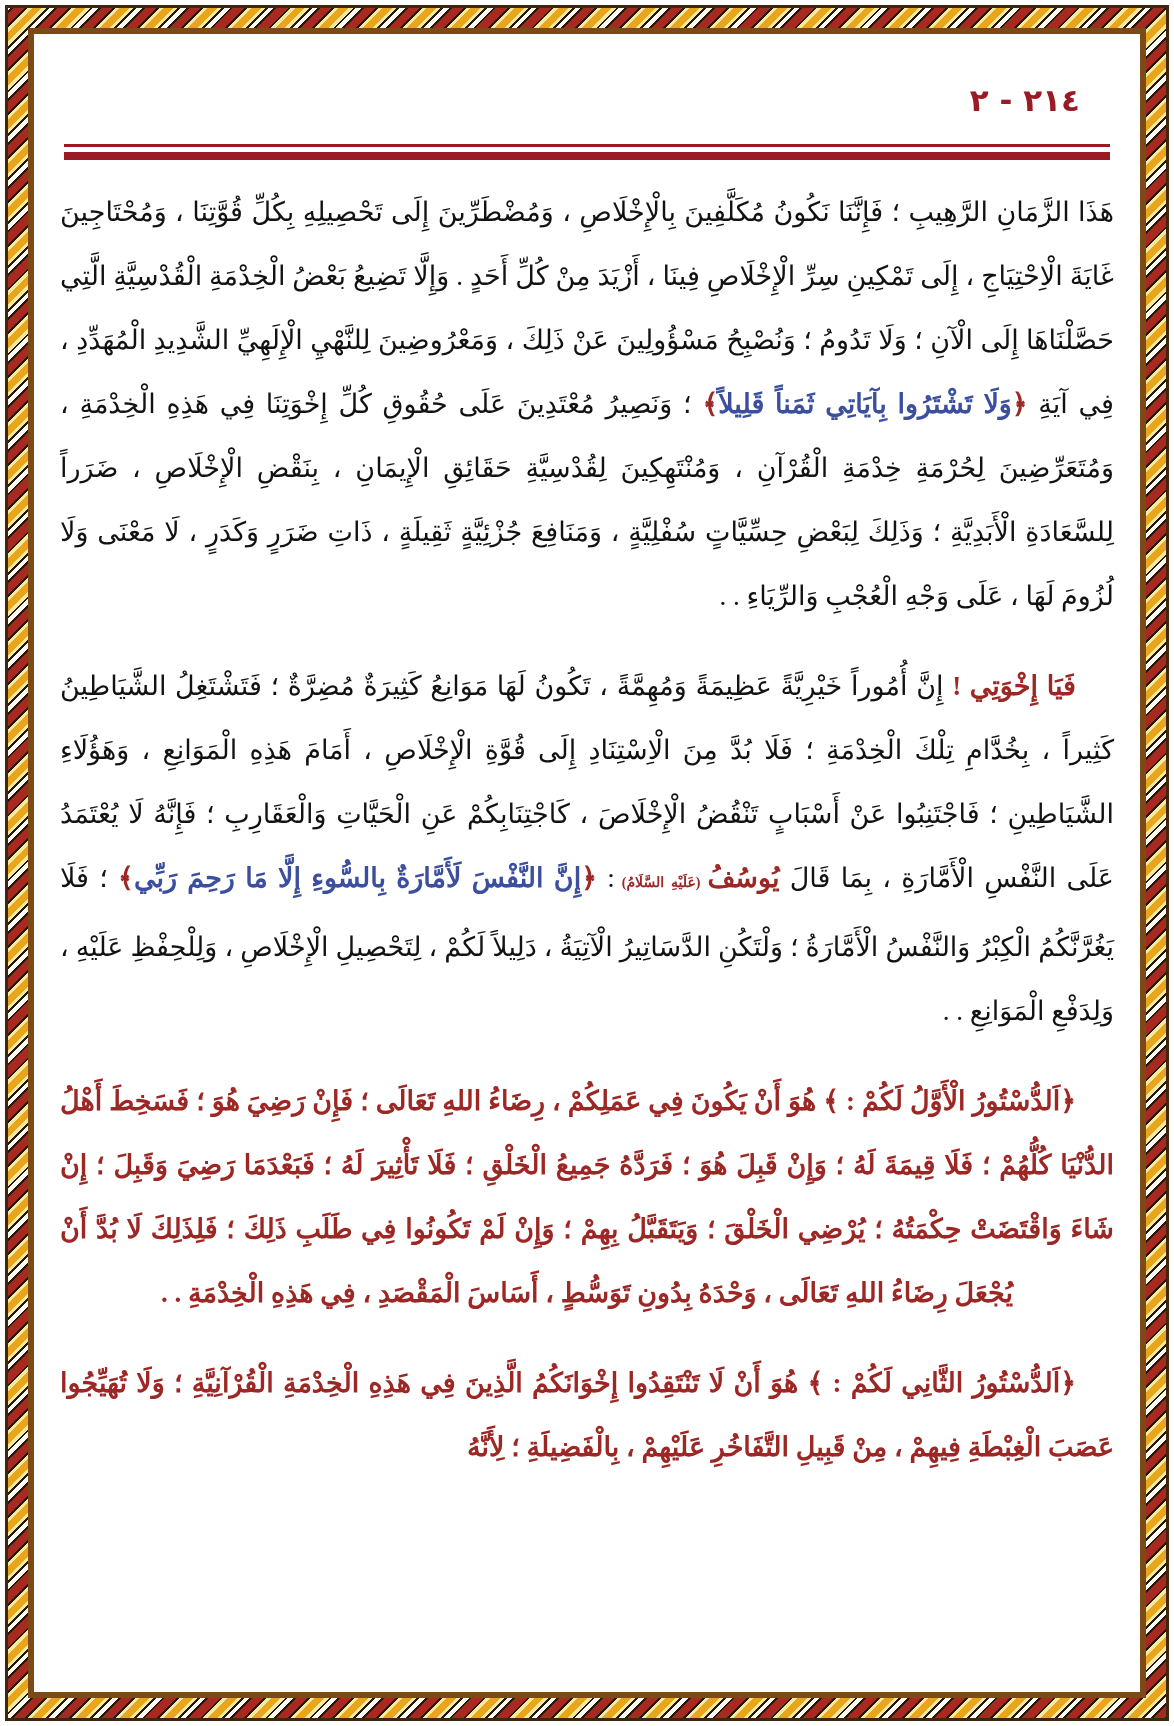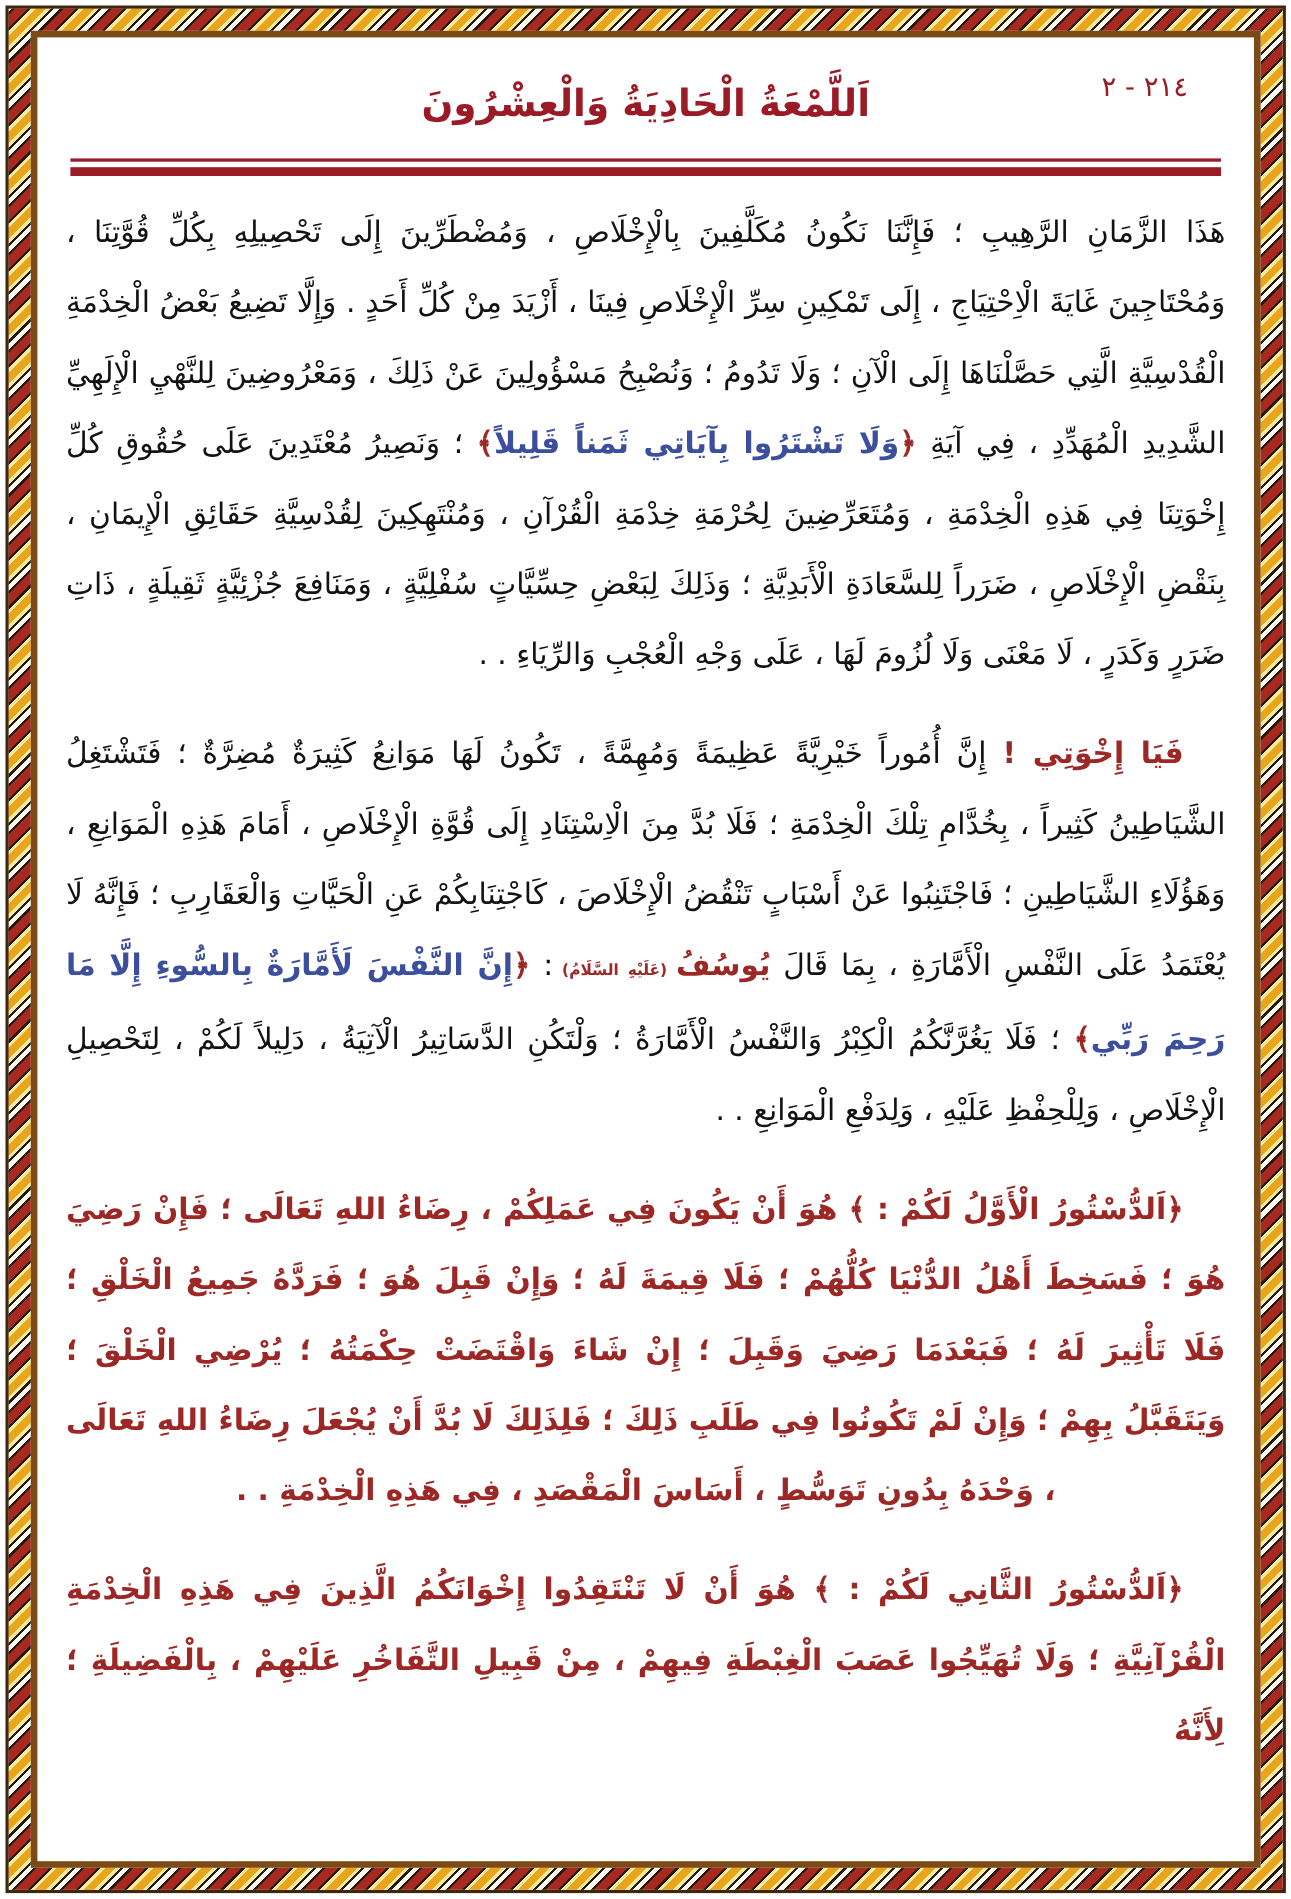--- a/index.html
+++ b/index.html
@@ -54,57 +54,57 @@
     top: 26px;
     margin: 0;
     text-align: center;
     font-size: 34px;
     font-weight: bold;
     color: #9a1b26;
   }
   .page-number {
     position: absolute;
     right: 34px;
-    top: 16px;
-    font-size: 25px;
-    font-weight: normal;
+    top: 34px;
+    font-size: 31px;
+    font-weight: bold;
     color: #9a1b26;
     direction: rtl;
   }
   .rules { margin: 0 4px 20px 4px; }
   .rule-thin  { height: 3px; background: #9a1b26; margin-bottom: 5px; }
   .rule-thick { height: 8px; background: #9a1b26; }
   
   .body-text {
     direction: rtl;
     text-align: justify;
     font-size: 27px;
     line-height: 64px;
     color: #121212;
+    font-family: Liberation Serif, serif;
   }
   .body-text p { margin: 0 0 26px 0; }
   .para-indent { text-indent: 38px; }
   .center-last { text-align-last: center; }
   .red   { color: #9c2724; }
   .blue  { color: #3c4f9e; }
   .black { color: #121212; }
   .bold  { font-weight: bold; }
   .small { font-size: 14px; }
 </style>
 </head>
 <body>
 
 <div class="page">
   <div class="frame-outer">
     <div class="frame-chain">
       <div class="frame-inner">
 
         <div class="header">
           <div class="page-number">٢١٤ - ٢</div>
-          <h1 class="title">اَللَّمْعَةُ الْحَادِيَةُ وَالْعِشْرُونَ</h1>
         </div>
 
         <div class="rules">
           <div class="rule-thin"></div>
           <div class="rule-thick"></div>
         </div>
 
         <div class="body-text">
 
           <p><span class="black">هَذَا الزَّمَانِ الرَّهِيبِ ؛ فَإِنَّنَا نَكُونُ مُكَلَّفِينَ بِالْإِخْلَاصِ ، وَمُضْطَرِّينَ إِلَى تَحْصِيلِهِ بِكُلِّ قُوَّتِنَا ، وَمُحْتَاجِينَ غَايَةَ الْاِحْتِيَاجِ ، إِلَى تَمْكِينِ سِرِّ الْإِخْلَاصِ فِينَا ، أَزْيَدَ مِنْ كُلِّ أَحَدٍ . وَإِلَّا تَضِيعُ بَعْضُ الْخِدْمَةِ الْقُدْسِيَّةِ الَّتِي حَصَّلْنَاهَا إِلَى الْآنِ ؛ وَلَا تَدُومُ ؛ وَنُصْبِحُ مَسْؤُولِينَ عَنْ ذَلِكَ ، وَمَعْرُوضِينَ لِلنَّهْيِ الْإِلَهِيِّ الشَّدِيدِ الْمُهَدِّدِ ، فِي آيَةِ </span><span class="red bold">﴿</span><span class="blue bold">وَلَا تَشْتَرُوا بِآيَاتِي ثَمَناً قَلِيلاً</span><span class="red bold">﴾</span><span class="black"> ؛ وَنَصِيرُ مُعْتَدِينَ عَلَى حُقُوقِ كُلِّ إِخْوَتِنَا فِي هَذِهِ الْخِدْمَةِ ، وَمُتَعَرِّضِينَ لِحُرْمَةِ خِدْمَةِ الْقُرْآنِ ، وَمُنْتَهِكِينَ لِقُدْسِيَّةِ حَقَائِقِ الْإِيمَانِ ، بِنَقْضِ الْإِخْلَاصِ ، ضَرَراً لِلسَّعَادَةِ الْأَبَدِيَّةِ ؛ وَذَلِكَ لِبَعْضِ حِسِّيَّاتٍ سُفْلِيَّةٍ ، وَمَنَافِعَ جُزْئِيَّةٍ ثَقِيلَةٍ ، ذَاتِ ضَرَرٍ وَكَدَرٍ ، لَا مَعْنَى وَلَا لُزُومَ لَهَا ، عَلَى وَجْهِ الْعُجْبِ وَالرِّيَاءِ . .</span></p>

